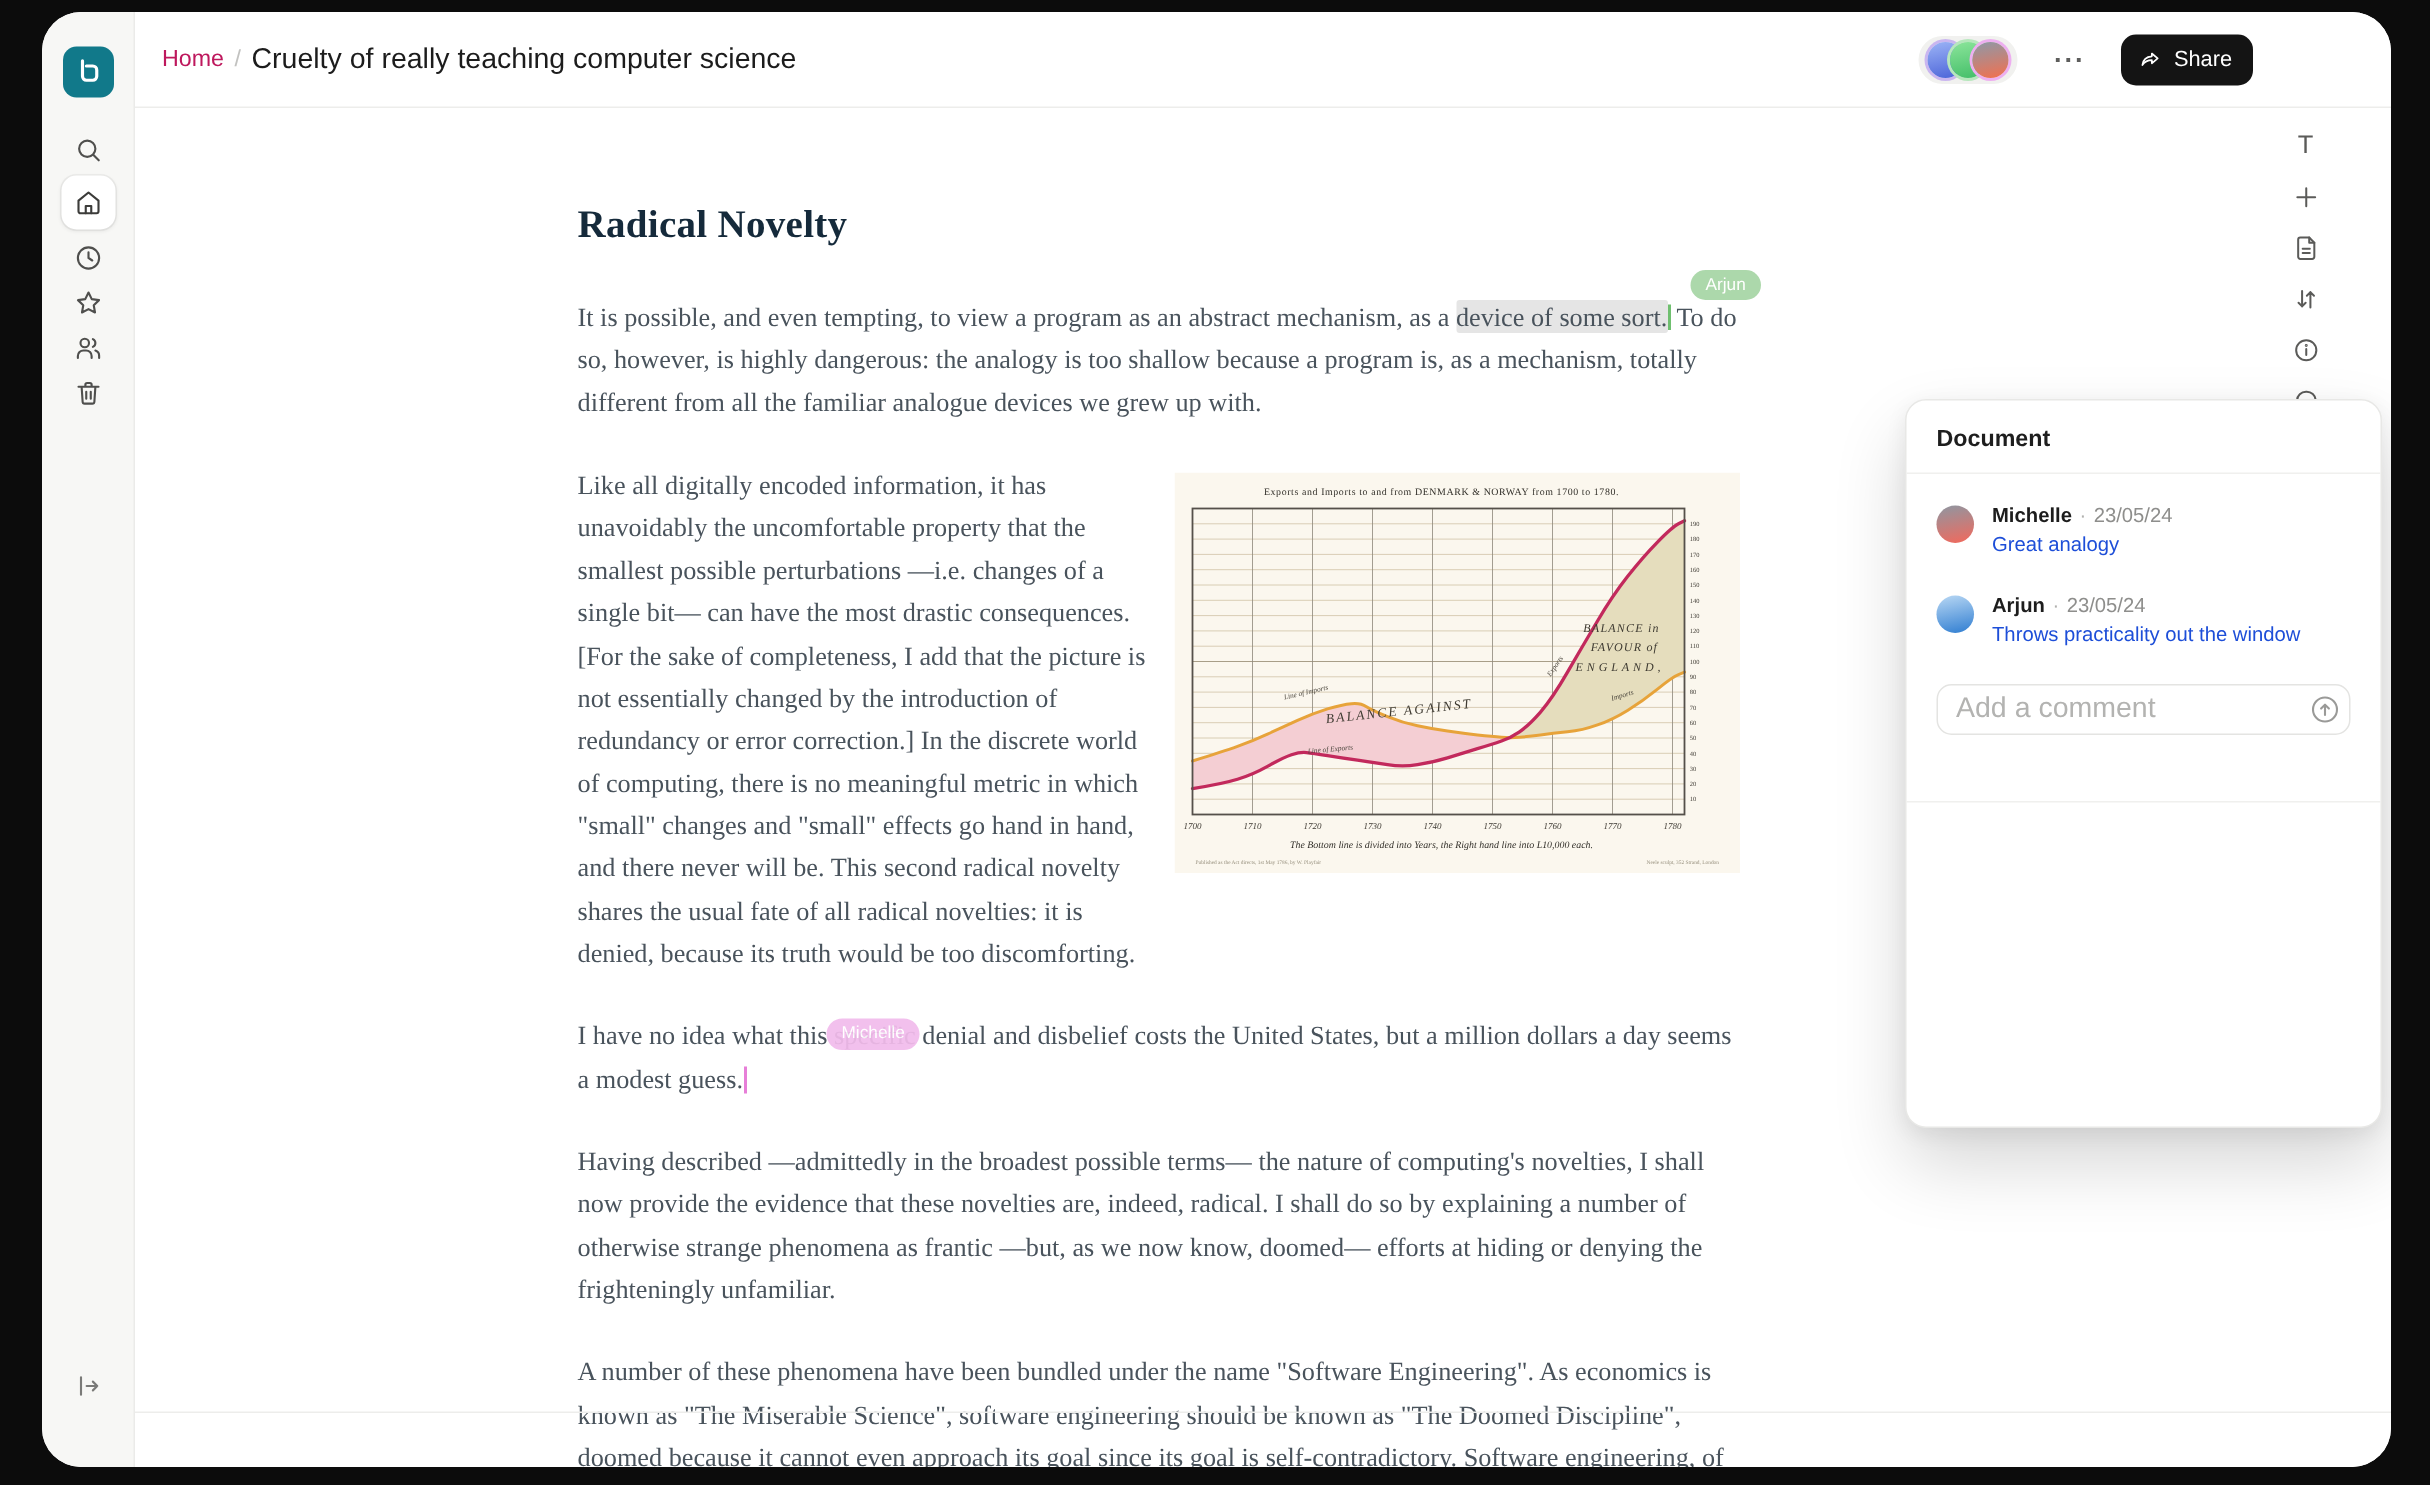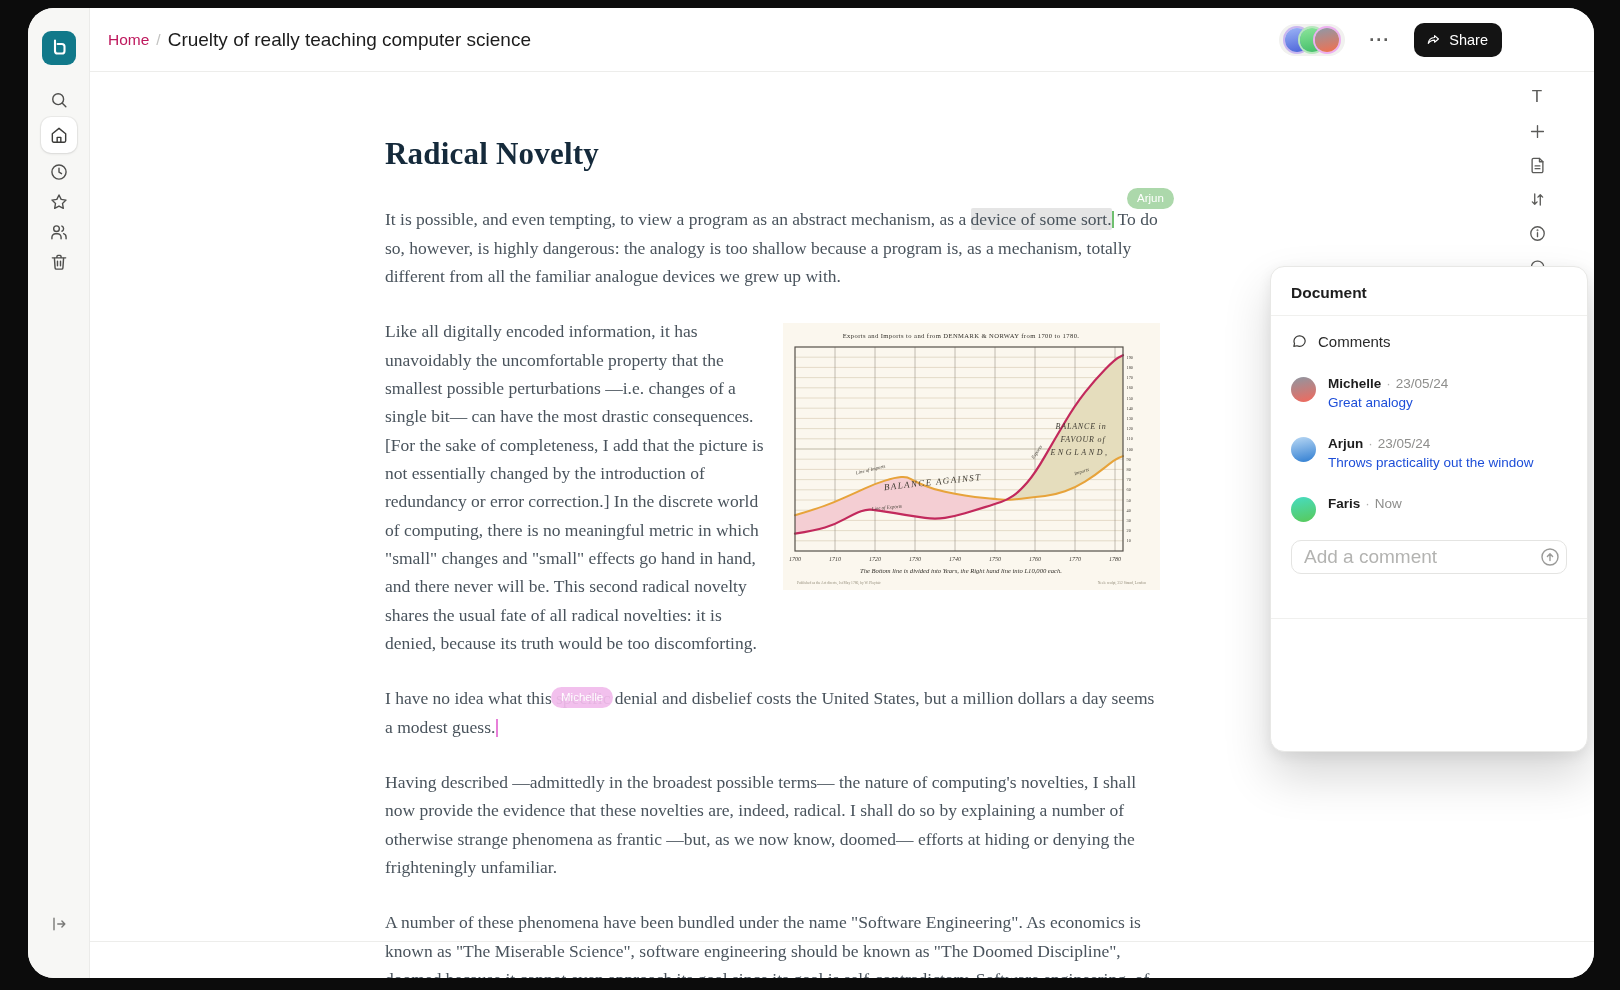--- a/index.html
+++ b/index.html
@@ -32,21 +32,21 @@
   .avatar-sm { width:24px; height:24px; border-radius:50%; }
   .avatar-sm + .avatar-sm { margin-left:-9px; }
   .more-btn { color:#5e5e5c; font-size:18px; font-weight:700; letter-spacing:1px; margin-right:24px; cursor:pointer; }
   .share-btn { background:#141414; color:#fff; height:34px; padding:0 14px 0 11px; border-radius:10px;
                display:flex; align-items:center; gap:7px; font-size:14.5px; cursor:pointer; }
 
   
   .content { position:absolute; left:62px; top:64px; right:0; bottom:0; background:#fff; overflow:hidden; }
   .doc { margin-left:295px; width:775px; padding-top:57px;
          font-family:"Liberation Serif", serif; font-size:17.5px; line-height:1.62; color:#49535c; }
-  .doc h1 { font-size:31px; font-weight:700; color:#152a3b; margin-bottom:26px;
+  .doc h1 { font-size:26px; font-weight:700; color:#152a3b; margin-bottom:26px;
             font-family:"Liberation Serif", serif; letter-spacing:.2px; }
   .doc p { margin-bottom:27px; }
   .hl-green { background:#e5e5e5; border-radius:2px; padding:1px 0; }
   .caret-green { display:inline-block; width:2px; height:17px; background:#6fbf6f; vertical-align:-3px; }
   .caret-pink  { display:inline-block; width:2px; height:18px; background:#e77fd8; vertical-align:-4px; margin-left:1px; }
   .p1 { position:relative; }
   .pill { position:absolute; border-radius:999px; color:#ffffff; font-size:11.5px;
           font-family:"Liberation Sans", sans-serif; padding:3px 10px; line-height:1.25; }
   .pill-arjun { background:#a6d5a4; left:742px; top:-17px; opacity:.92; }
   .p3 { position:relative; }
@@ -317,48 +317,36 @@
     <div class="rail-item">
       <svg class="icon" width="19" height="19" viewBox="0 0 24 24" fill="none" stroke="currentColor" stroke-width="1.7" stroke-linecap="round" stroke-linejoin="round">
         <path d="M20 11.3a7.6 7.6 0 0 1-8.2 7.5 7.9 7.9 0 0 1-3.4-.8L4 19l1-4.2a7.3 7.3 0 0 1-.8-3.5A7.6 7.6 0 0 1 11.8 4h.4a7.6 7.6 0 0 1 7.8 7z"></path>
       </svg>
     </div>
   </div>
 
   <div class="panel">
     <div class="panel-title">Document</div>
     <div class="panel-div"></div>
-    <div class="panel-section">
-      <svg class="icon" width="17" height="17" viewBox="0 0 24 24" fill="none" stroke="#3a3a38" stroke-width="1.7" stroke-linecap="round" stroke-linejoin="round">
-        <path d="M20 11.3a7.6 7.6 0 0 1-8.2 7.5 7.9 7.9 0 0 1-3.4-.8L4 19l1-4.2a7.3 7.3 0 0 1-.8-3.5A7.6 7.6 0 0 1 11.8 4h.4a7.6 7.6 0 0 1 7.8 7z"></path>
-      </svg>
-      <span>Comments</span>
-    </div>
 
     <div class="threads">
       <div class="thread">
         <span class="avatar-c" style="background: linear-gradient(168deg, rgb(142, 151, 162), rgb(243, 104, 91)); box-shadow: rgb(255, 255, 255) 0px 0px 0px 2px;"></span>
         <div>
           <div class="c-meta"><span>Michelle</span><span class="c-sep">·</span><span class="c-time">23/05/24</span></div>
           <div class="c-text">Great analogy</div>
         </div>
       </div>
       <div class="thread">
         <span class="avatar-c" style="background: linear-gradient(168deg, rgb(185, 216, 244), rgb(47, 125, 209)); box-shadow: rgb(255, 255, 255) 0px 0px 0px 2px;"></span>
         <div>
           <div class="c-meta"><span>Arjun</span><span class="c-sep">·</span><span class="c-time">23/05/24</span></div>
           <div class="c-text">Throws practicality out the window</div>
         </div>
       </div>
-      <div class="thread" style="margin-bottom:18px;">
-        <span class="avatar-c" style="background: linear-gradient(168deg, rgb(71, 220, 194), rgb(88, 201, 88)); box-shadow: rgb(255, 255, 255) 0px 0px 0px 2px;"></span>
-        <div>
-          <div class="c-meta"><span>Faris</span><span class="c-sep">·</span><span class="c-time">Now</span></div>
-        </div>
-      </div>
     </div>
 
     <div class="comment-box">
       <input type="text" placeholder="Add a comment" style="">
       <span class="send-btn">
         <svg class="icon" width="20" height="20" viewBox="0 0 20 20">
           <circle cx="10" cy="10" r="8" fill="none" stroke="#9a9a98" stroke-width="1.4"></circle>
           <path d="M10 13.6V7m-2.6 2.4L10 6.8l2.6 2.6" fill="none" stroke="#9a9a98" stroke-width="1.4" stroke-linecap="round" stroke-linejoin="round"></path>
         </svg>
       </span>

